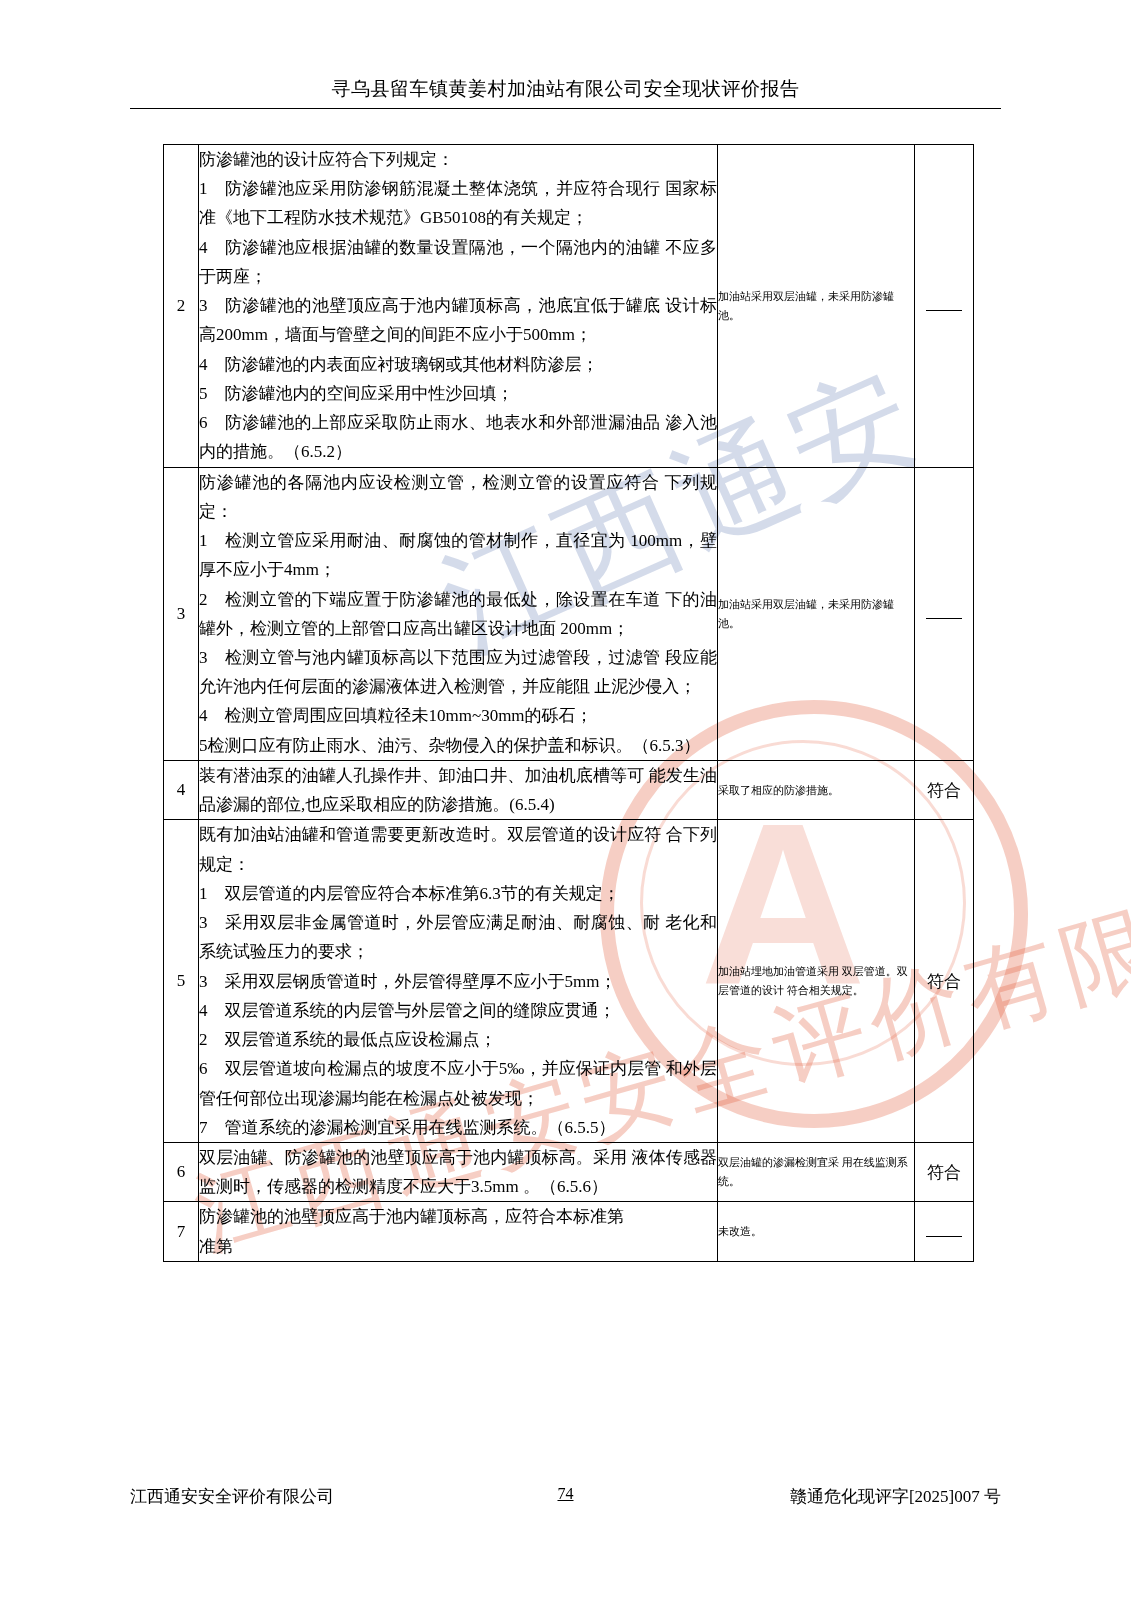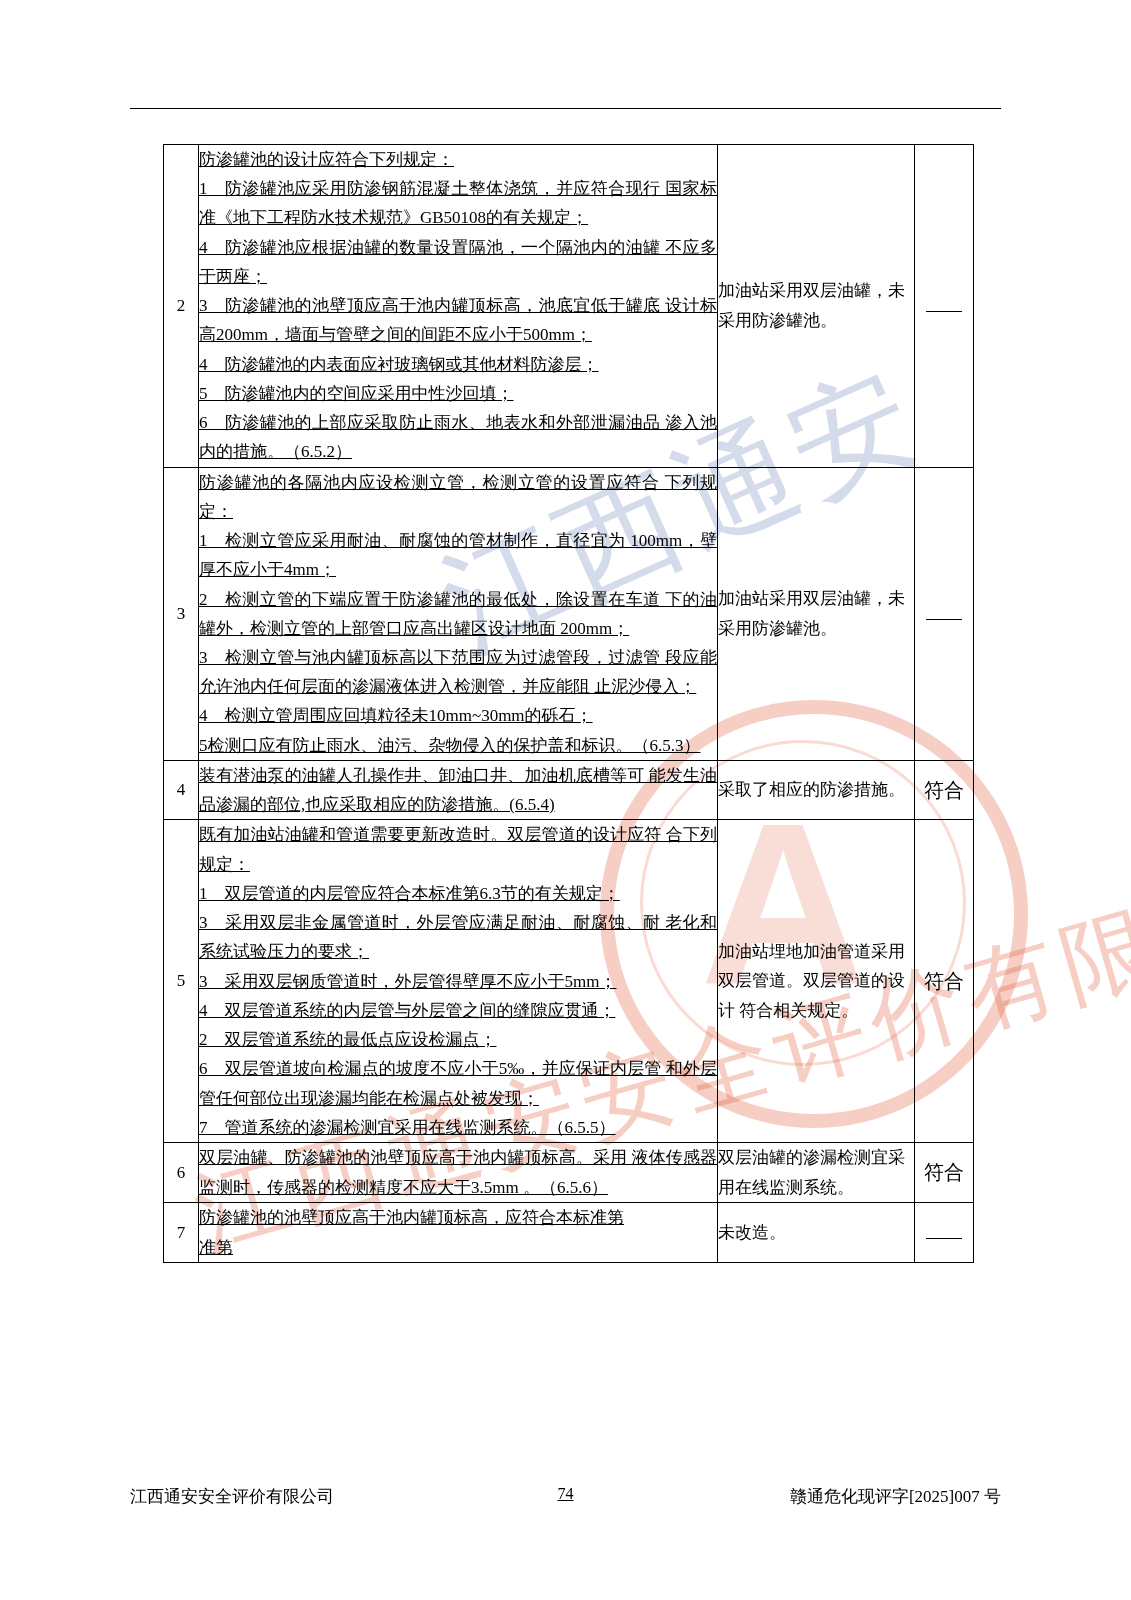--- a/index.html
+++ b/index.html
@@ -111,33 +111,32 @@
   }
   td.c-idx {
     width: 34px;
     text-align: center;
     font-size: 17px;
   }
   td.c-req {
     width: 518px;
     padding: 8px 8px 10px 8px;
     vertical-align: top;
-    text-decoration: underline;
   }
   td.c-res {
     width: 196px;
     padding: 8px 8px 8px 10px;
     vertical-align: middle;
-    font-size: 17px;
+    font-size: 11px;
     line-height: 1.75;
   }
   td.c-con {
     width: 58px;
     text-align: center;
-    font-size: 20px;
+    font-size: 17px;
   }
   .req-line {
     font-size: 17px;
     line-height: 1.72;
     text-align: justify;
     text-justify: inter-ideograph;
   }
   .dash {
     display: inline-block;
     width: 36px;
@@ -170,20 +169,21 @@
 <body>
 
 <div class="page">
 
   <div class="wm wm-ring"></div>
   <div class="wm wm-ring2"></div>
   <div class="wm wm-a">A</div>
   <div class="wm wm-text-blue">江西通安</div>
   <div class="wm wm-text-red">江西通安安全评价有限公司</div>
 
+  <div class="doc-header">寻乌县留车镇黄姜村加油站有限公司安全现状评价报告</div>
   <div class="header-rule"></div>
 
   <div class="tbl-wrap">
     <table class="main">
       <tbody>
 
         <tr>
           <td class="c-idx">2</td>
           <td class="c-req">
             <div class="req-line">防渗罐池的设计应符合下列规定：</div>

